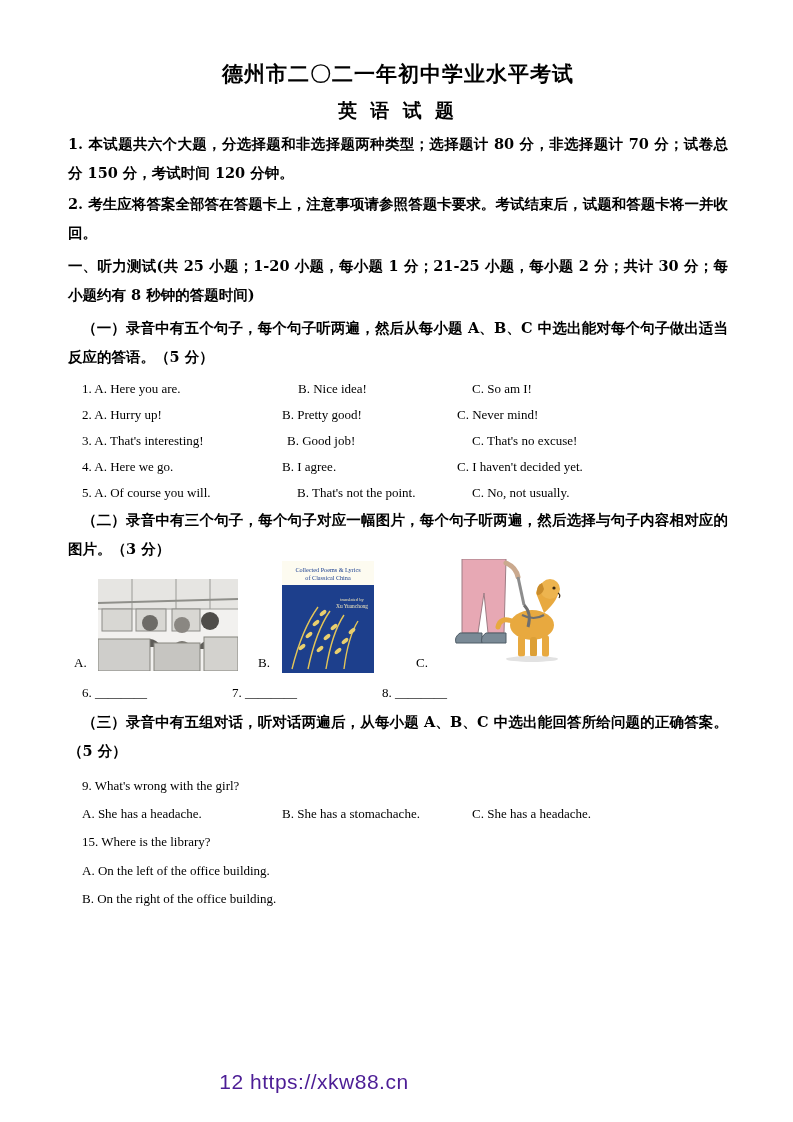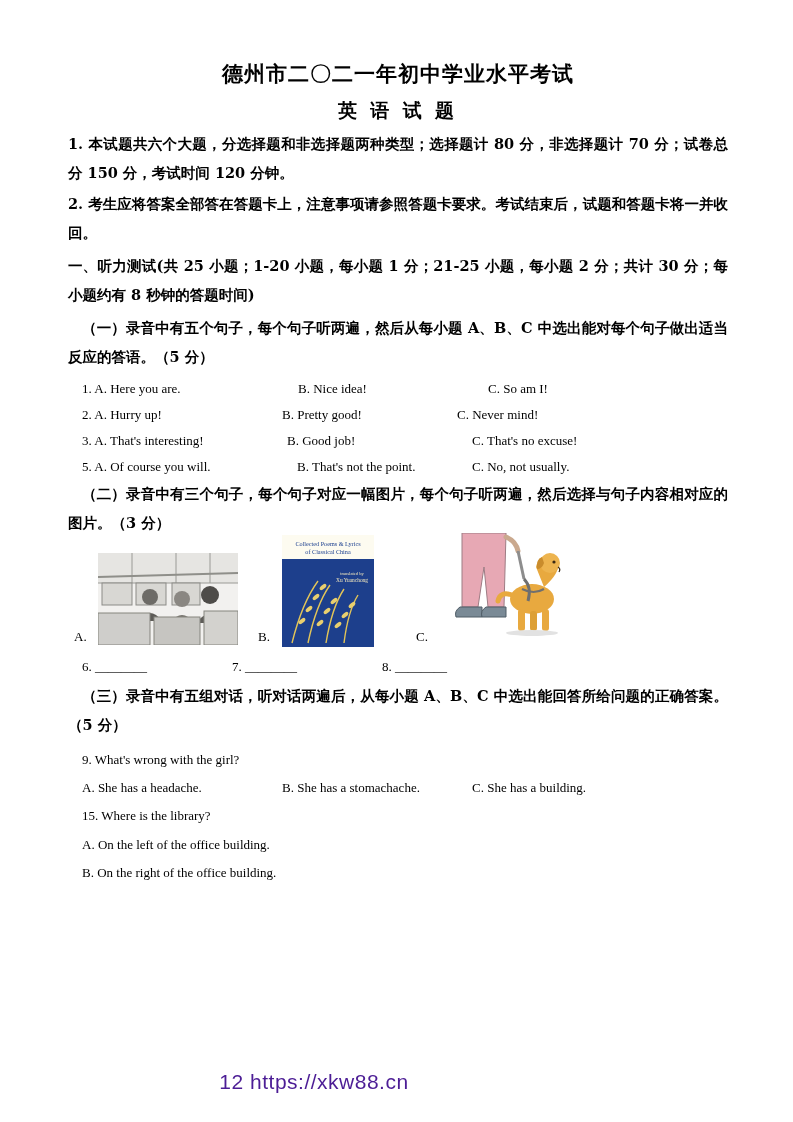--- a/index.html
+++ b/index.html
@@ -176,35 +176,40 @@
     <div class="notice-item">1. 本试题共六个大题，分选择题和非选择题两种类型；选择题计 80 分，非选择题计 70 分；试卷总分 150 分，考试时间 120 分钟。</div>
     <div class="notice-item">2. 考生应将答案全部答在答题卡上，注意事项请参照答题卡要求。考试结束后，试题和答题卡将一并收回。</div>
 
     <div class="section-head">一、听力测试(共 25 小题；1-20 小题，每小题 1 分；21-25 小题，每小题 2 分；共计 30 分；每小题约有 8 秒钟的答题时间)</div>
 
     <div class="sub-head">（一）录音中有五个句子，每个句子听两遍，然后从每小题 A、B、C 中选出能对每个句子做出适当反应的答语。（5 分）</div>
 
     <div class="qline">
       <span class="opt" style="left:0px;"><span>1.</span> <span>A. Here you are.</span></span>
       <span class="opt" style="left:216px;">B. Nice idea!</span>
-      <span class="opt" style="left:390px;margin-left:16px;">C. So am I!</span>
+      <span class="opt" style="left:390px;">C. So am I!</span>
     </div>
 
     <div class="qline">
       <span class="opt" style="left:0px;"><span>2.</span> <span>A. Hurry up!</span></span>
       <span class="opt" style="left:200px;">B. Pretty good!</span>
       <span class="opt" style="left:375px;">C. Never mind!</span>
     </div>
 
     <div class="qline">
       <span class="opt" style="left:0px;"><span>3.</span> <span>A. That's interesting!</span></span>
       <span class="opt" style="left:205px;">B. Good job!</span>
       <span class="opt" style="left:390px;">C. That's no excuse!</span>
     </div>
 
+    <div class="qline">
+      <span class="opt" style="left:0px;"><span>4.</span> <span>A. Here we go.</span></span>
+      <span class="opt" style="left:200px;">B. I agree.</span>
+      <span class="opt" style="left:375px;">C. I haven't decided yet.</span>
+    </div>
 
     <div class="qline">
       <span class="opt" style="left:0px;"><span>5.</span> <span>A. Of course you will.</span></span>
       <span class="opt" style="left:215px;">B. That's not the point.</span>
       <span class="opt" style="left:390px;">C. No, not usually.</span>
     </div>
 
     <div class="sub-head">（二）录音中有三个句子，每个句子对应一幅图片，每个句子听两遍，然后选择与句子内容相对应的图片。（3 分）</div>
 
     <div class="img-row">
@@ -316,21 +321,21 @@
       <span class="bl" style="left:150px;"><span>7.</span> <span>________</span></span>
       <span class="bl" style="left:300px;"><span>8.</span> <span>________</span></span>
     </div>
 
     <div class="sub-head">（三）录音中有五组对话，听对话两遍后，从每小题 A、B、C 中选出能回答所给问题的正确答案。（5 分）</div>
 
     <div class="qtext">9. What's wrong with the girl?</div>
     <div class="opts-row">
       <span class="opt" style="left:0px;">A. She has a headache.</span>
       <span class="opt" style="left:200px;">B. She has a stomachache.</span>
-      <span class="opt" style="left:390px;">C. She has a building.</span>
+      <span class="opt" style="left:390px;">C. She has a headache.</span>
     </div>
 
     <div class="qtext">15. Where is the library?</div>
     <div class="qtext tight">A. On the left of the office building.</div>
     <div class="qtext tight">B. On the right of the office building.</div>
 
   </div>
 
   <div class="watermark">12 https://xkw88.cn</div>
 </div>

